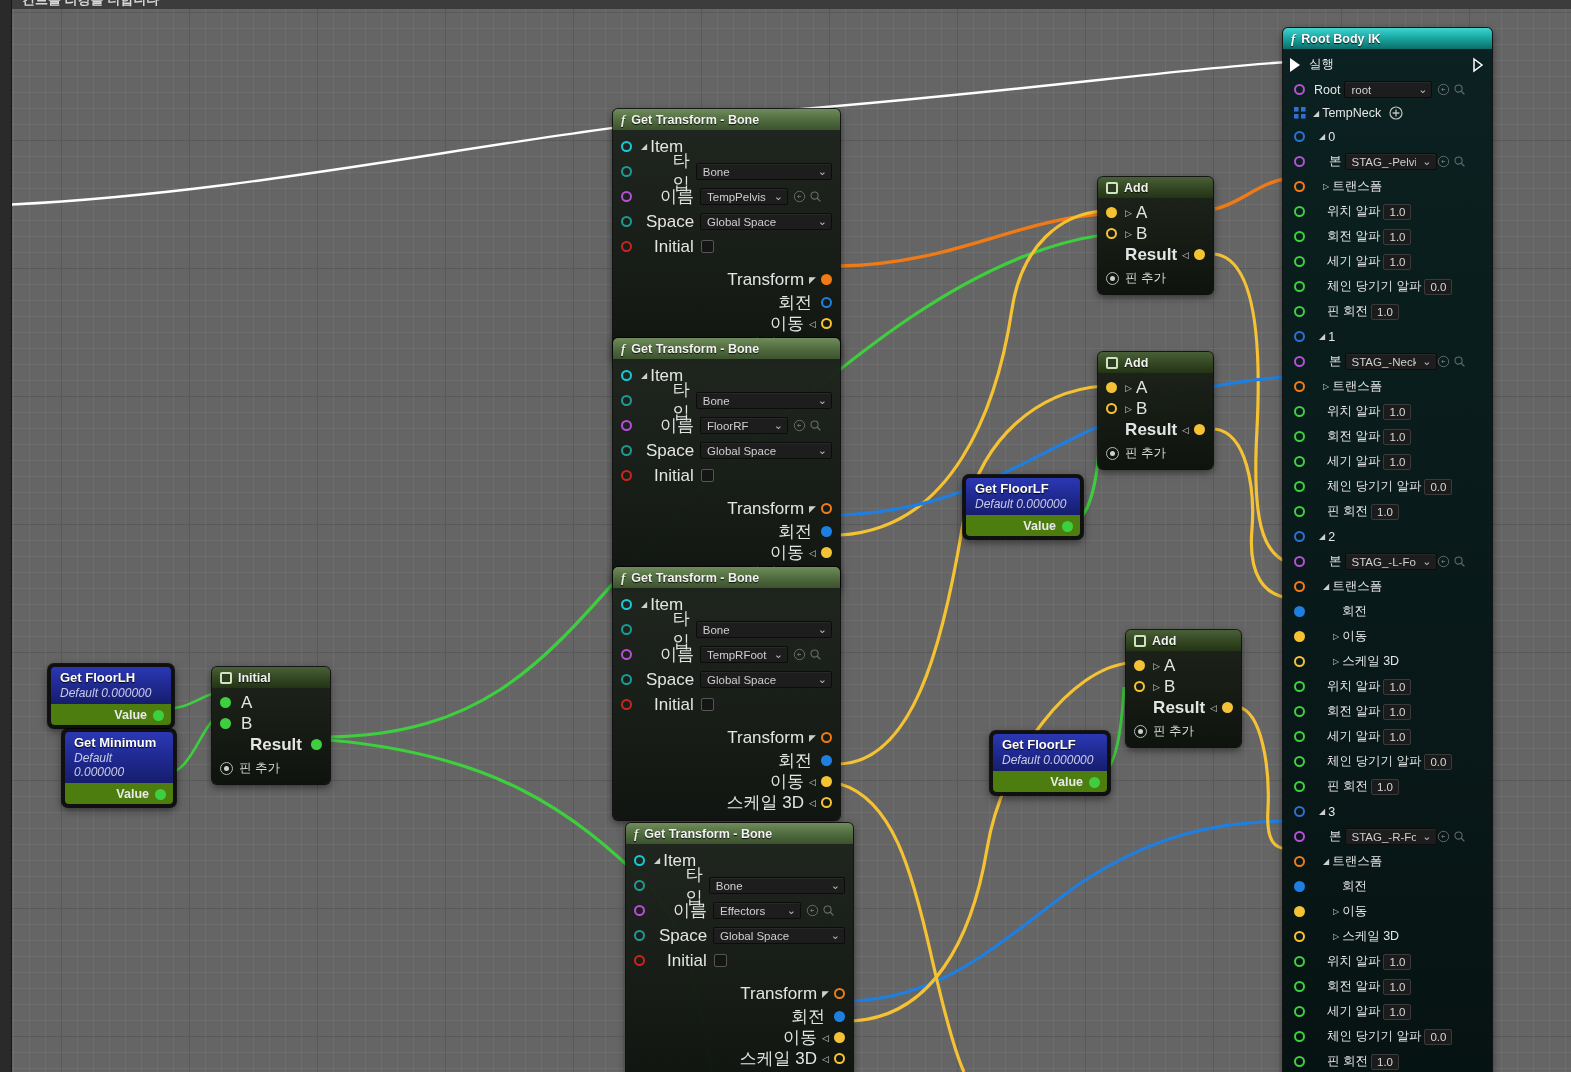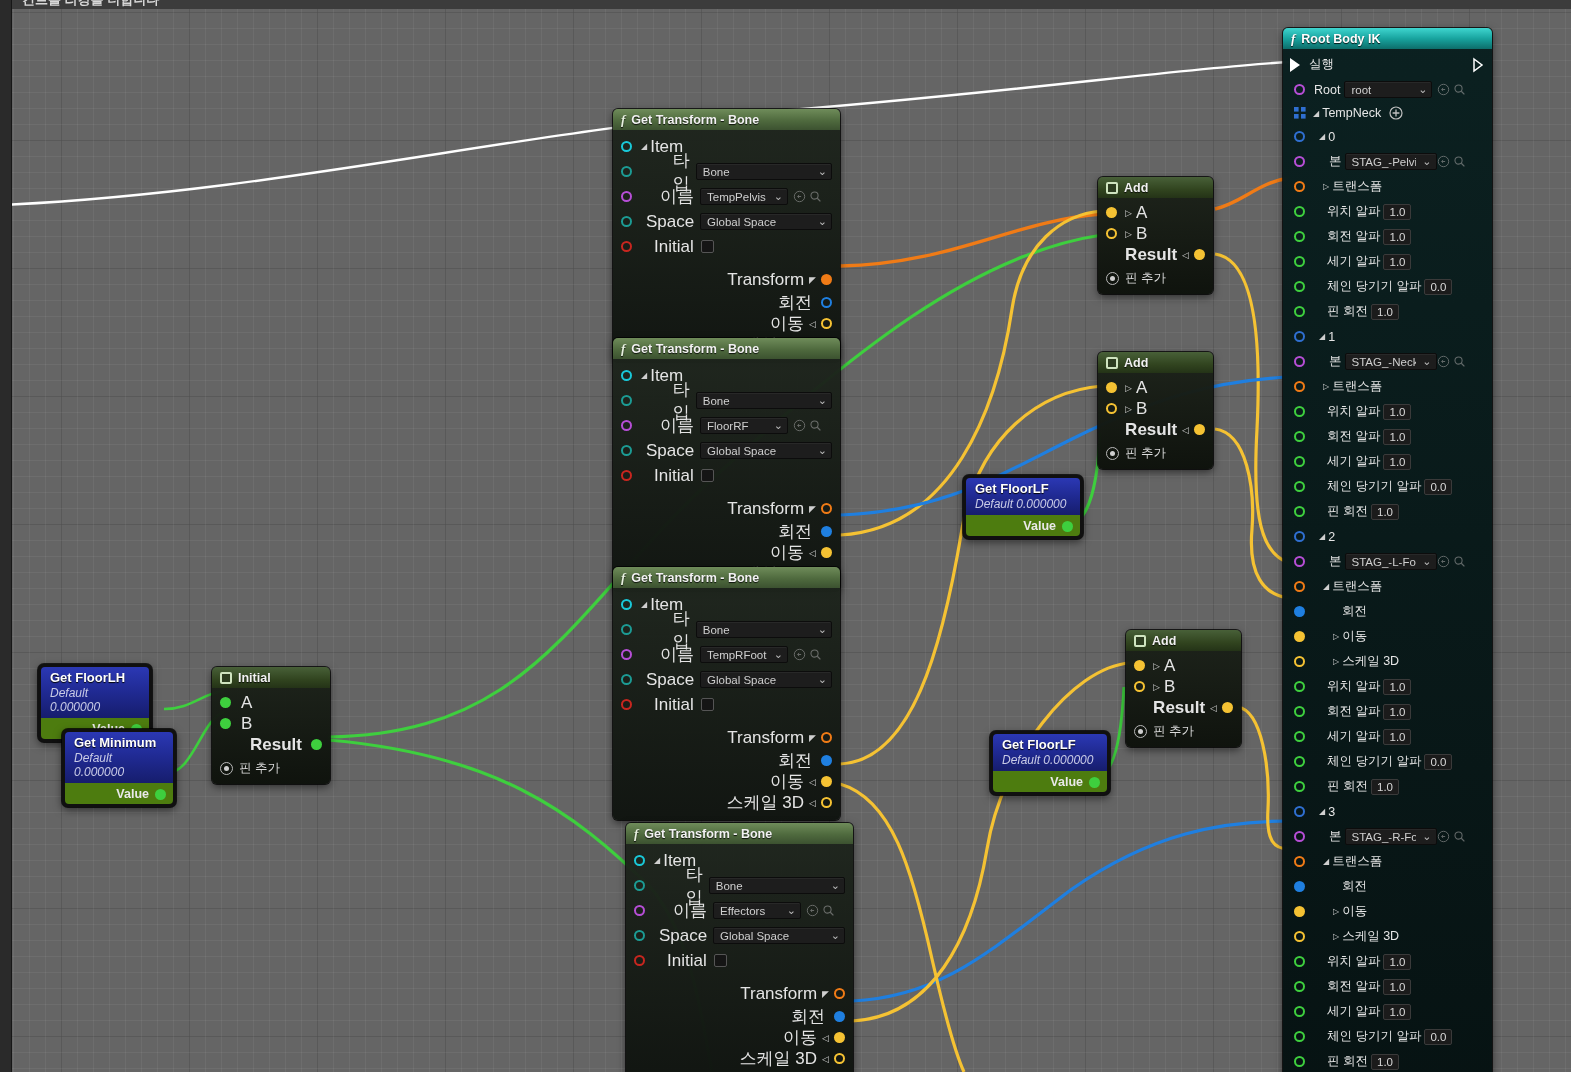--- a/index.html
+++ b/index.html
@@ -178,21 +178,21 @@
 
       <path fill="none" stroke="#3ecf3e" stroke-width="3.0" d="M 1086,768 C 1104,764 1110,718 1112,678"></path>
 
       <path fill="none" stroke="#f5c233" stroke-width="3.2" d="M 840,1012 C 920,1008 960,930 975,840 C 990,748 1060,658 1118,654"></path>
 
       <path fill="none" stroke="#f5c233" stroke-width="3.2" d="M 1226,698 C 1250,702 1258,760 1256,800 C 1254,832 1262,840 1277,840"></path>
 
       <path fill="none" stroke="#f5c233" stroke-width="3.2" d="M 828,775 C 880,790 900,860 920,950 C 936,1020 946,1050 952,1063"></path>
     </svg>
 
-    <div class="node varn" style="left:26px; top:655px; width:114px;">
+    <div class="node varn" style="left:36px; top:655px; width:126px;">
       <div class="vtop">
         <div class="vname">Get FloorLH</div>
         <div class="vdef">Default 0.000000</div>
       </div>
       <div class="vout">
         <span class="lbl">Value</span>
         <span class="pin" style="background:#3ecf3e;"></span>
       </div>
     </div>
 

